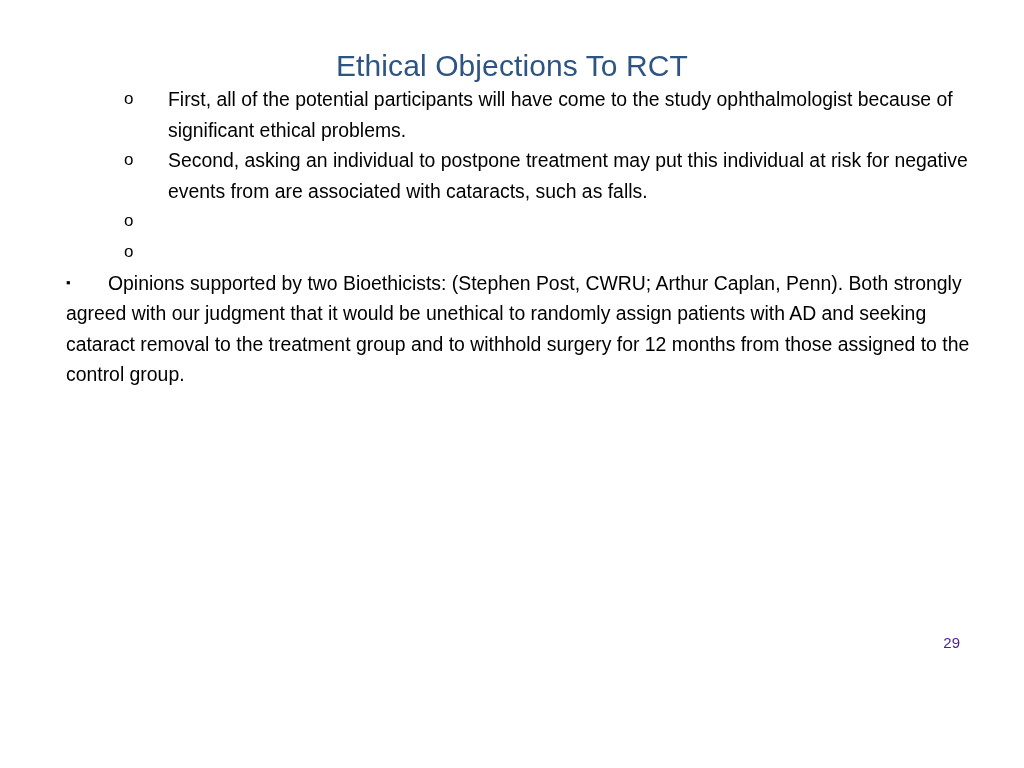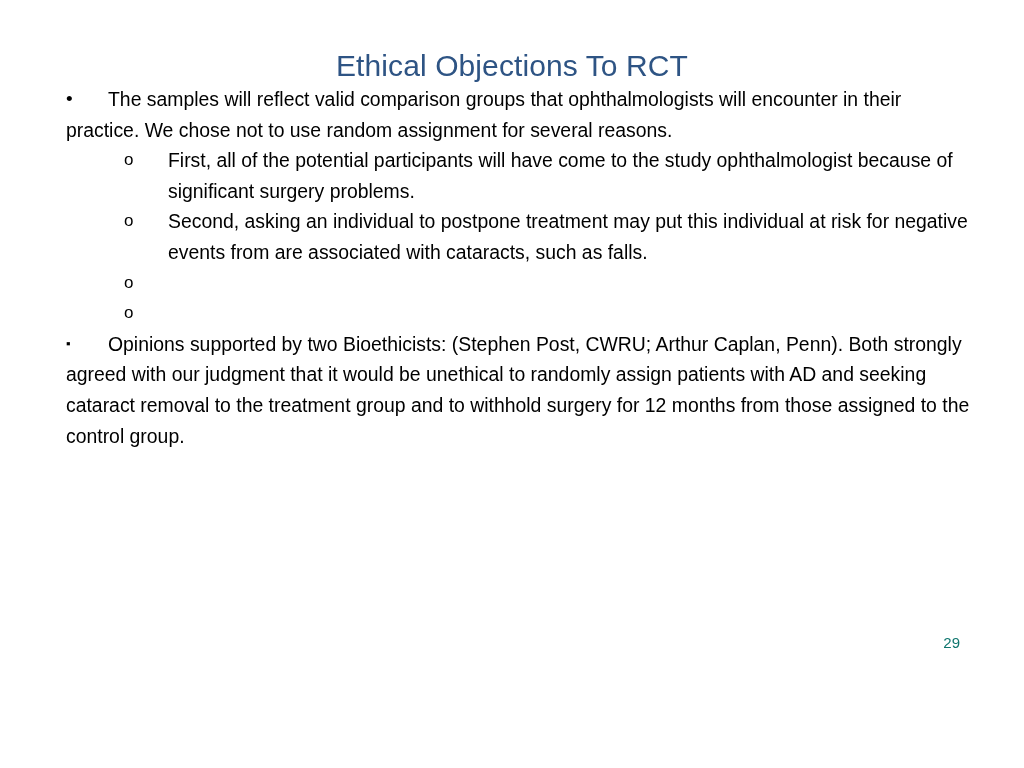--- a/index.html
+++ b/index.html
@@ -100,36 +100,35 @@
     display: block;
   }
 
   
   .page-number {
     position: absolute;
     right: 64px;
     bottom: 24px;
     font-size: 15px;
     line-height: 18px;
-    color: #0f766e;
+    color: #4c1d95;
     text-align: right;
   }
 </style>
 </head>
 <body>
 
 <div class="slide">
 
   <h1 class="slide-title">Ethical Objections To RCT</h1>
 
   <div class="body-block">
-      <p class="para lvl1"><span class="marker bullet-dot">•</span><span>The samples will reflect valid comparison groups that ophthalmologists will encounter in their practice.  We chose not to use random assignment for several reasons.</span></p>
       <p class="para lvl2">
         <span class="marker">o</span>
-        <span class="text">First, all of the potential participants will have come to the study ophthalmologist because of significant surgery problems.</span>
+        <span class="text">First, all of the potential participants will have come to the study ophthalmologist because of significant ethical problems.</span>
       </p>
       <p class="para lvl2">
         <span class="marker">o</span>
         <span class="text">Second, asking an individual to postpone treatment may put this individual at risk for negative events from are associated with cataracts, such as falls.</span>
       </p>
       <p class="para lvl2">
         <span class="marker">o</span>
       </p>
       <p class="para lvl2">
         <span class="marker">o</span>

